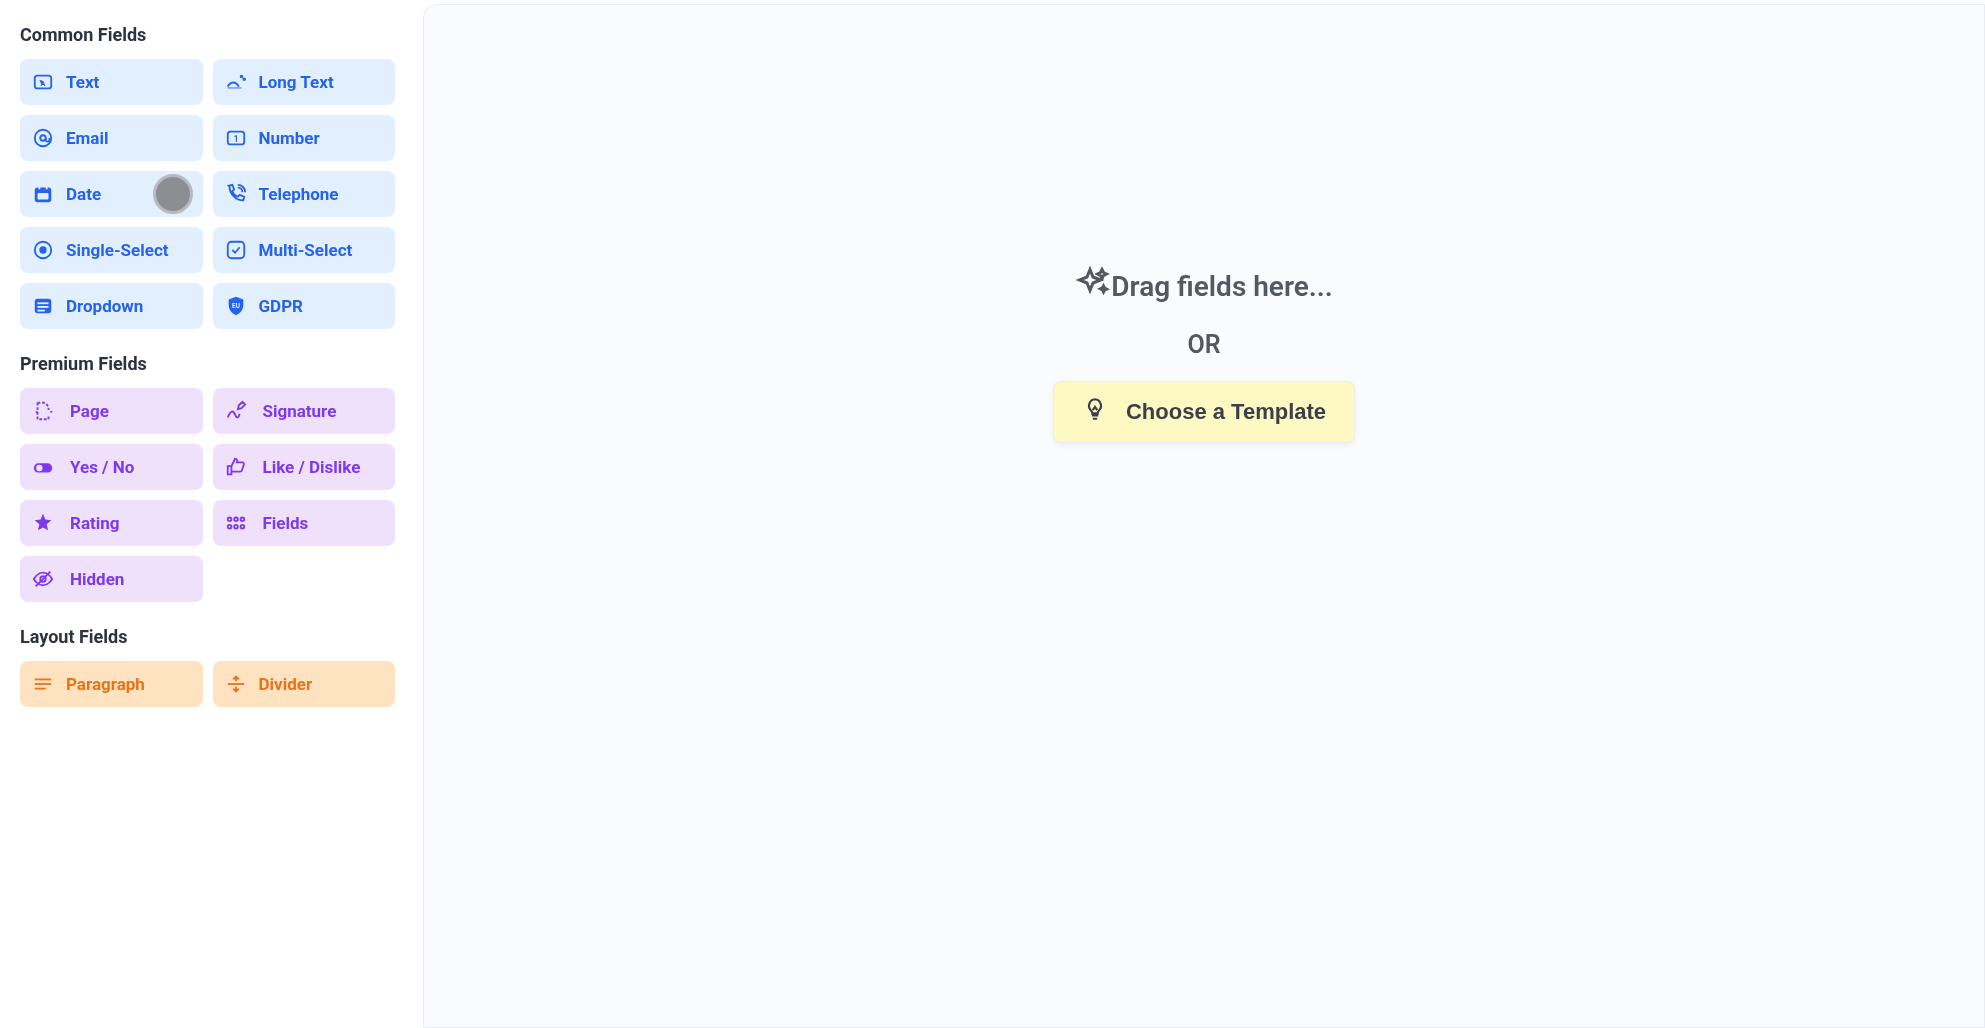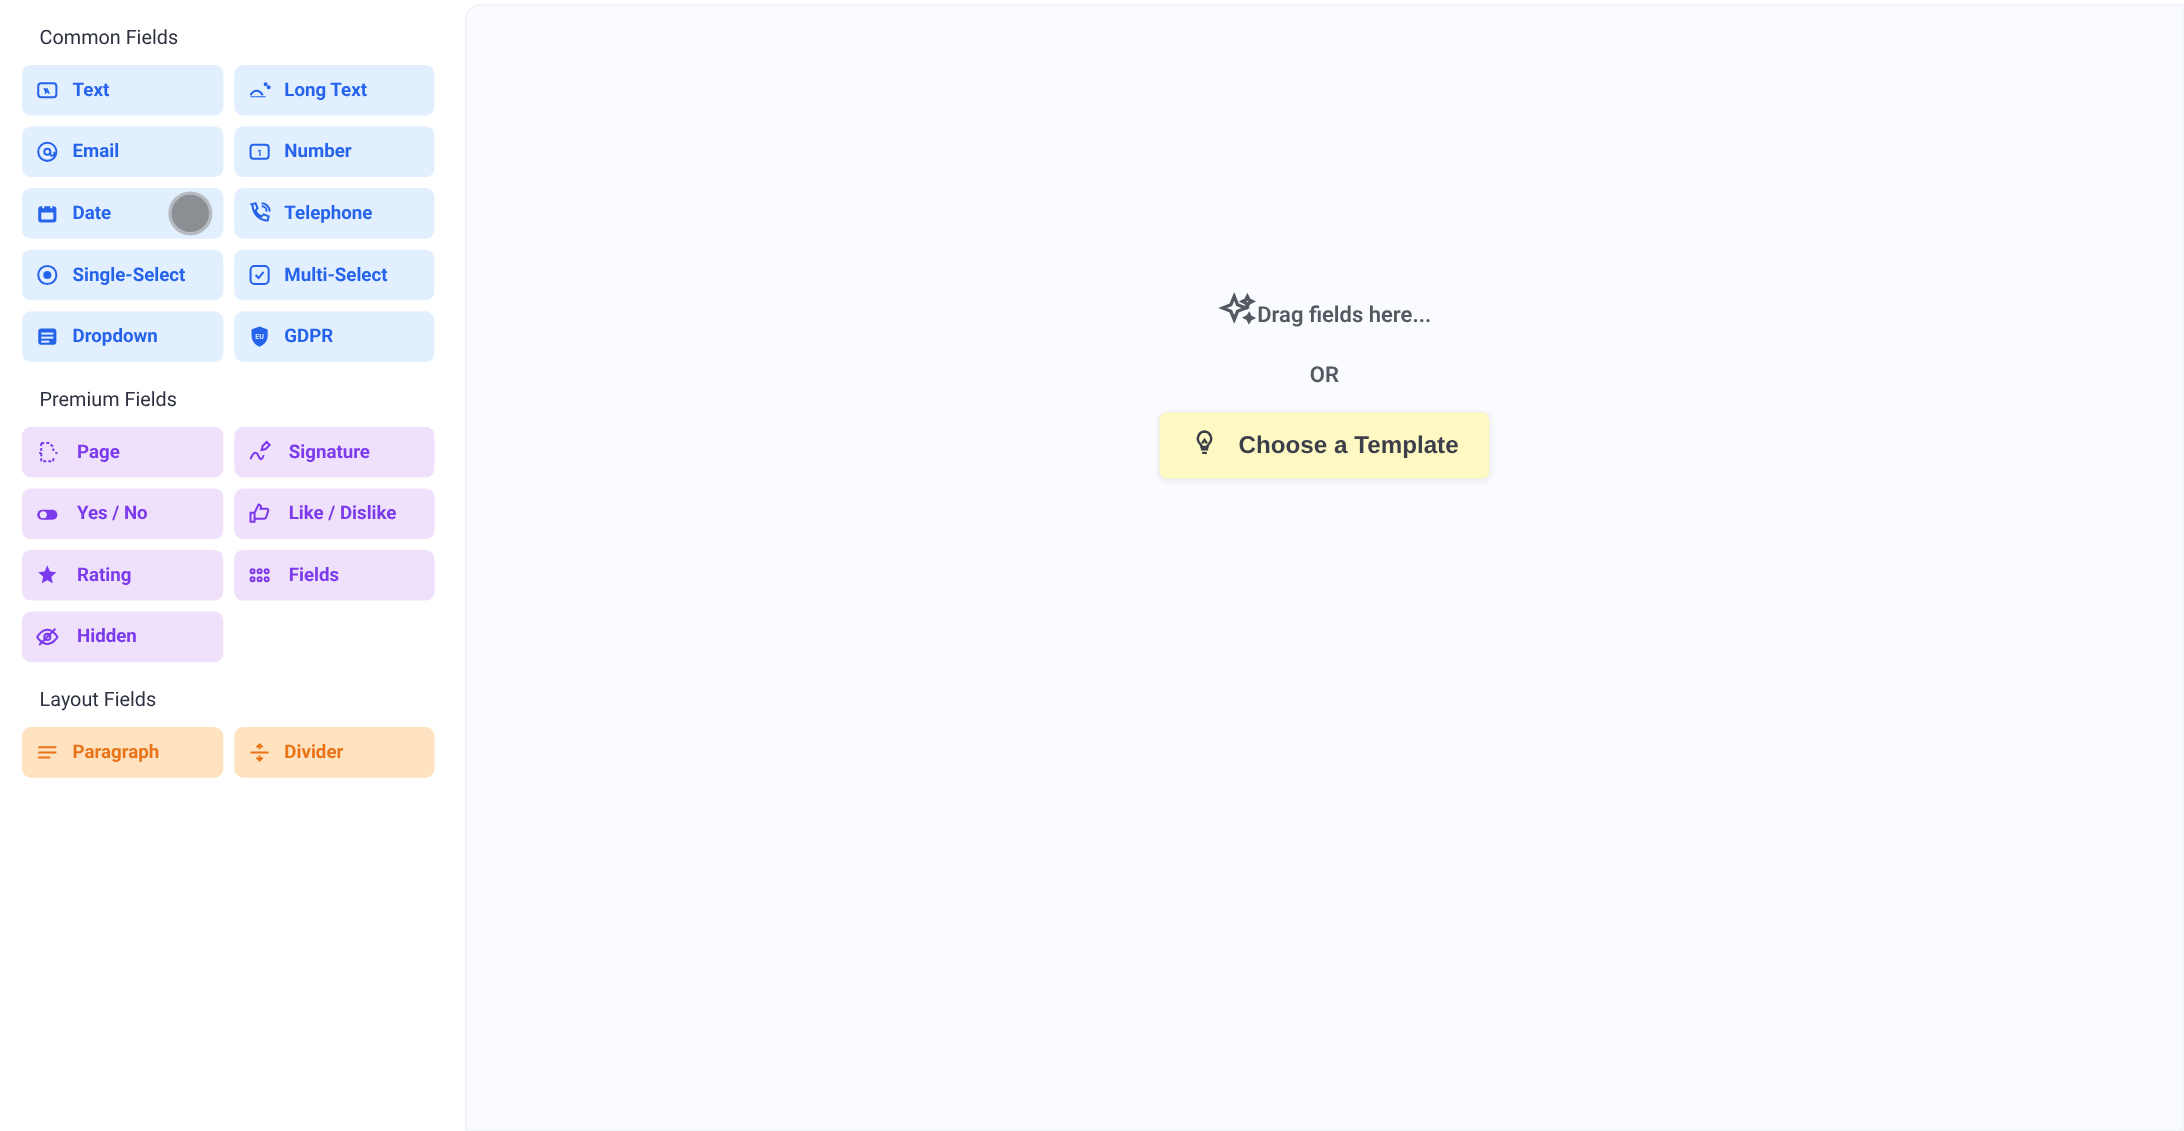--- a/index.html
+++ b/index.html
@@ -12,21 +12,21 @@
     --heading:#2d3140;
     --gray-700:#545861;
     --canvas-bg:#fafbfe;
     --canvas-border:#e7ecf5;
   }
   *{box-sizing:border-box;}
   html,body{margin:0;padding:0;background:#fff;font-family:-apple-system,BlinkMacSystemFont,"Segoe UI",Roboto,Helvetica,Arial,sans-serif;color:var(--heading);}
   body{min-height:1028px;display:flex;}
   
   .sidebar{flex:0 0 415px;padding:24px 20px 40px;overflow:hidden;}
-  .section-heading{font-size:18px;font-weight:400;color:var(--heading);margin:0 16px 14px;}
+  .section-heading{font-size:18px;font-weight:700;color:var(--heading);margin:0 0 14px;}
   .section{margin-bottom:24px;}
   .field-grid{display:grid;grid-template-columns:1fr 1fr;gap:10px;}
   .field-btn{
     display:flex;align-items:center;gap:12px;
     height:46px;padding:0 12px;border-radius:8px;
     font-weight:700;font-size:17px;cursor:pointer;user-select:none;
     position:relative;
   }
   .field-btn .ico{flex:0 0 22px;height:22px;display:flex;align-items:center;justify-content:center;}
   .field-btn svg{width:22px;height:22px;display:block;}
@@ -44,23 +44,23 @@
     background:#8b8f94;border:3px solid #b6bbc1;
   }
   
   .main{flex:1;padding:4px 0 0 8px;}
   .canvas{
     width:100%;height:100%;border-top-left-radius:14px;border:1px solid var(--canvas-border);
     background:var(--canvas-bg);
     display:flex;flex-direction:column;align-items:center;justify-content:flex-start;
     padding-top:260px;
   }
-  .drag-row{display:flex;align-items:center;gap:0;color:var(--gray-700);font-size:20px;font-weight:600;}
+  .drag-row{display:flex;align-items:center;gap:0;color:var(--gray-700);font-size:28px;font-weight:600;}
   .drag-row svg{width:36px;height:36px;stroke:var(--gray-700);fill:none;stroke-width:2;}
-  .or{margin:22px 10px;font-size:20px;font-weight:600;color:var(--gray-700);}
+  .or{margin:22px 10px;font-size:25px;font-weight:600;color:var(--gray-700);}
   .template-btn{
     display:flex;align-items:center;gap:18px;background:#fef9c3;border:1px solid #ecedef;
     border-radius:8px;padding:14px 28px;font-size:22px;font-weight:700;color:#3c3f49;
     box-shadow:0 2px 6px rgba(0,0,0,0.06);cursor:pointer;
   }
   .template-btn svg{width:26px;height:26px;stroke:#3c3f49;fill:none;stroke-width:2;}
 </style>
 </head>
 <body>
 

